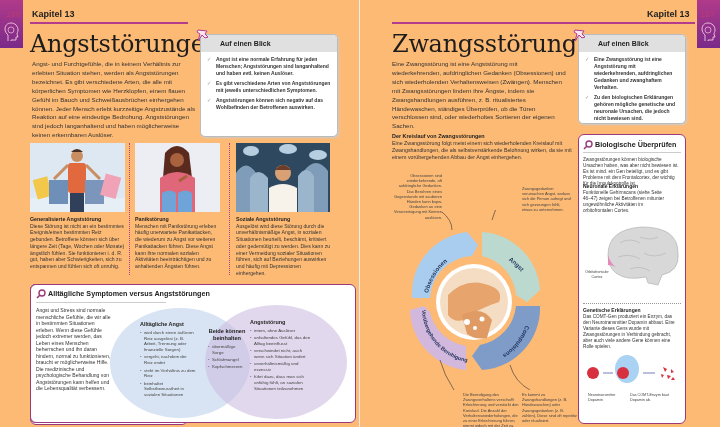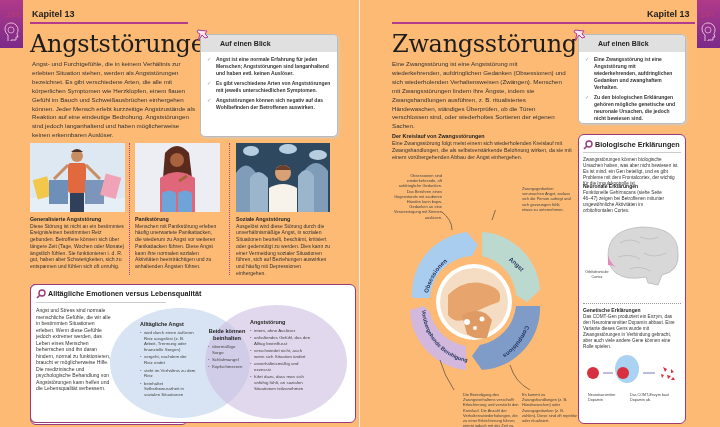--- a/index.html
+++ b/index.html
@@ -122,21 +122,21 @@
   <div class="boxpink" style="left:30px;top:284px;width:158px;height:141px;width:158px"></div>
   <div class="boxpink" style="left:30px;top:284px;width:160px;height:139px;border-right:none;border-top-right-radius:0;border-bottom-right-radius:0"></div>
   <div class="boxpink" style="left:30px;top:284px;width:158px;height:139px;border:none;background:transparent"></div>
   <div style="position:absolute;left:30px;top:284px;width:158px;height:139px;border:1px solid #9a3a7a;border-radius:6px;background:#fff"></div>
   <div style="position:absolute;left:186px;top:284px;width:1px;height:1px"></div>
   <div style="position:absolute;left:30px;top:284px;width:326px;height:139px;border:1px solid #9a3a7a;border-radius:6px;background:#fff"></div>
   <svg style="position:absolute;left:36px;top:289px" width="10" height="10" viewBox="0 0 10 10">
       <circle cx="6" cy="4" r="3" fill="none" stroke="#9a3a7a" stroke-width="1.4"></circle>
       <path d="M4 6 1 9" stroke="#9a3a7a" stroke-width="1.6"></path>
     </svg>
-  <div class="boxh" style="position:absolute;left:48px;top:289px">Alltägliche Emotionen versus Lebensqualität</div>
+  <div class="boxh" style="position:absolute;left:48px;top:289px">Alltägliche Symptomen versus Angststörungen</div>
   <div style="position:absolute;left:36px;top:302px;width:130px;border-top:1px solid #ccc"></div>
   <div class="body" style="left:36px;top:307px;width:78px;font-size:5.1px;line-height:6.5px">Angst und Stress sind normale menschliche Gefühle, die wir alle in bestimmten Situationen erleben. Wenn diese Gefühle jedoch extremer werden, das Leben eines Menschen beherrschen und ihn daran hindern, normal zu funktionieren, braucht er möglicherweise Hilfe. Die medizinische und psychologische Behandlung von Angststörungen kann helfen und die Lebensqualität verbessern.</div>
 
   <div class="venn" style="left:110px;top:308px;width:140px;height:110px;background:rgba(190,210,235,.6)"></div>
   <div class="venn" style="left:205px;top:305px;width:142px;height:114px;background:rgba(205,190,225,.6)"></div>
 
   <div class="vtext" style="left:140px;top:322px;width:56px">
     <h4>Alltägliche Angst</h4>
     <p>wird durch einen äußeren Reiz ausgelöst (z. B. Arbeit, Trennung oder finanzielle Sorgen)</p>
     <p>vergeht, nachdem der Reiz endet</p>
@@ -220,21 +220,21 @@
   </div>
   <svg class="pin" style="left:212px;top:27px" width="18" height="18" viewBox="0 0 18 18">
       <path d="M3 3l9 1-2 3 3 3-3 1-3-3-4 6 2-7-3-2z" fill="#fbe6f0" stroke="#b43c8c" stroke-width="1"></path>
     </svg>
 
   <div style="position:absolute;left:218px;top:134px;width:108px;height:290px;border:1px solid #9a3a7a;border-radius:6px;background:#fff"></div>
   <svg style="position:absolute;left:223px;top:140px" width="10" height="10" viewBox="0 0 10 10">
       <circle cx="6" cy="4" r="3" fill="none" stroke="#9a3a7a" stroke-width="1.4"></circle>
       <path d="M4 6 1 9" stroke="#9a3a7a" stroke-width="1.6"></path>
     </svg>
-  <div class="boxh" style="position:absolute;left:235px;top:140px">Biologische Erklärungen</div>
+  <div class="boxh" style="position:absolute;left:235px;top:140px">Biologische Überprüfen</div>
   <div style="position:absolute;left:223px;top:152px;width:98px;border-top:1px solid #ccc"></div>
   <div class="body" style="left:223px;top:157px;width:98px;font-size:4.7px;line-height:6px">Zwangsstörungen können biologische Ursachen haben, was aber nicht bewiesen ist. Es ist mind. ein Gen beteiligt, und es gibt Probleme mit dem Frontalcortex, der wichtig für die Impulskontrolle ist.</div>
   <div class="sh" style="position:absolute;left:223px;top:183px;font-size:5px">Neuronale Erklärungen</div>
   <div class="body" style="left:223px;top:190px;width:88px;font-size:4.7px;line-height:6px">Funktionelle Gehirnscans (siehe Seite 46–47) zeigen bei Betroffenen mitunter ungewöhnliche Aktivitäten im orbitofrontalen Cortex.</div>
 
   <svg style="position:absolute;left:240px;top:225px" width="80" height="62" viewBox="0 0 80 62">
     <path d="M8 30 q0-26 34-28 q36 0 36 26 q2 18-16 22 l-4 10 l-10-2 l-2-6 q-20 4-30-4 q-8-6-8-18z" fill="#d8d8d8" stroke="#aaa" stroke-width=".6"></path>
     <path d="M20 18 q10-6 20 0 M40 12 q10 4 18 0 M18 32 q12-4 22 2 M44 28 q10 6 22 0 M30 44 q10-4 20 2" fill="none" stroke="#b7b7b7" stroke-width=".7"></path>
     <path d="M8 30 q2 8 8 12 q-4-2-8-2z" fill="#e48ab8"></path>
   </svg>

